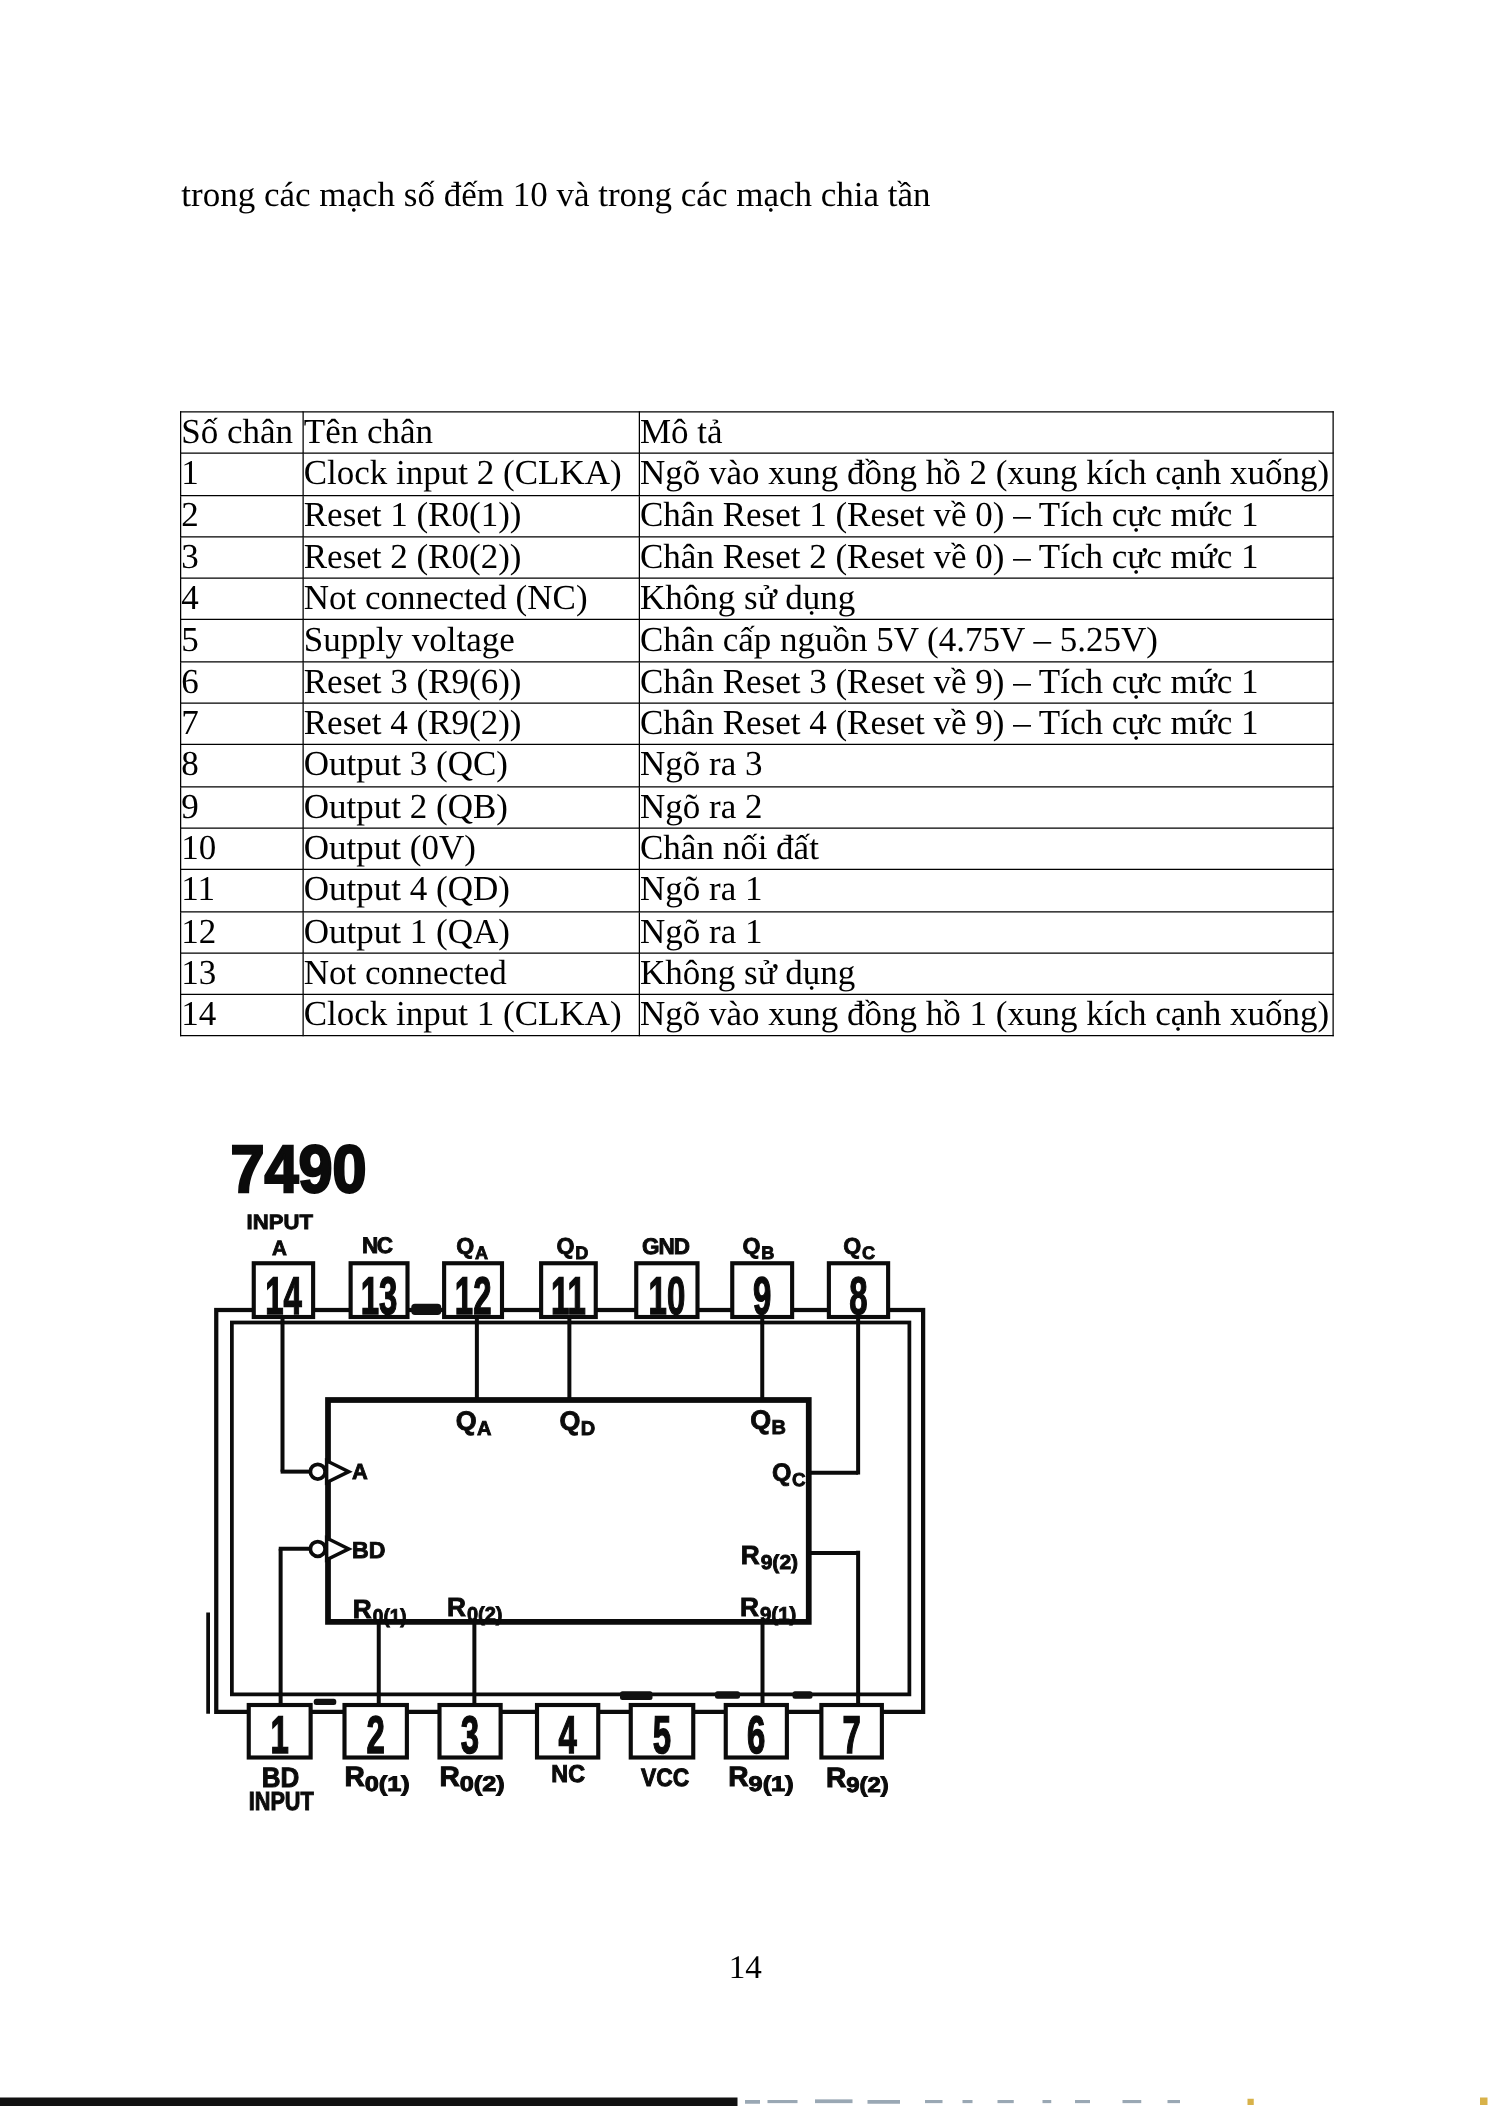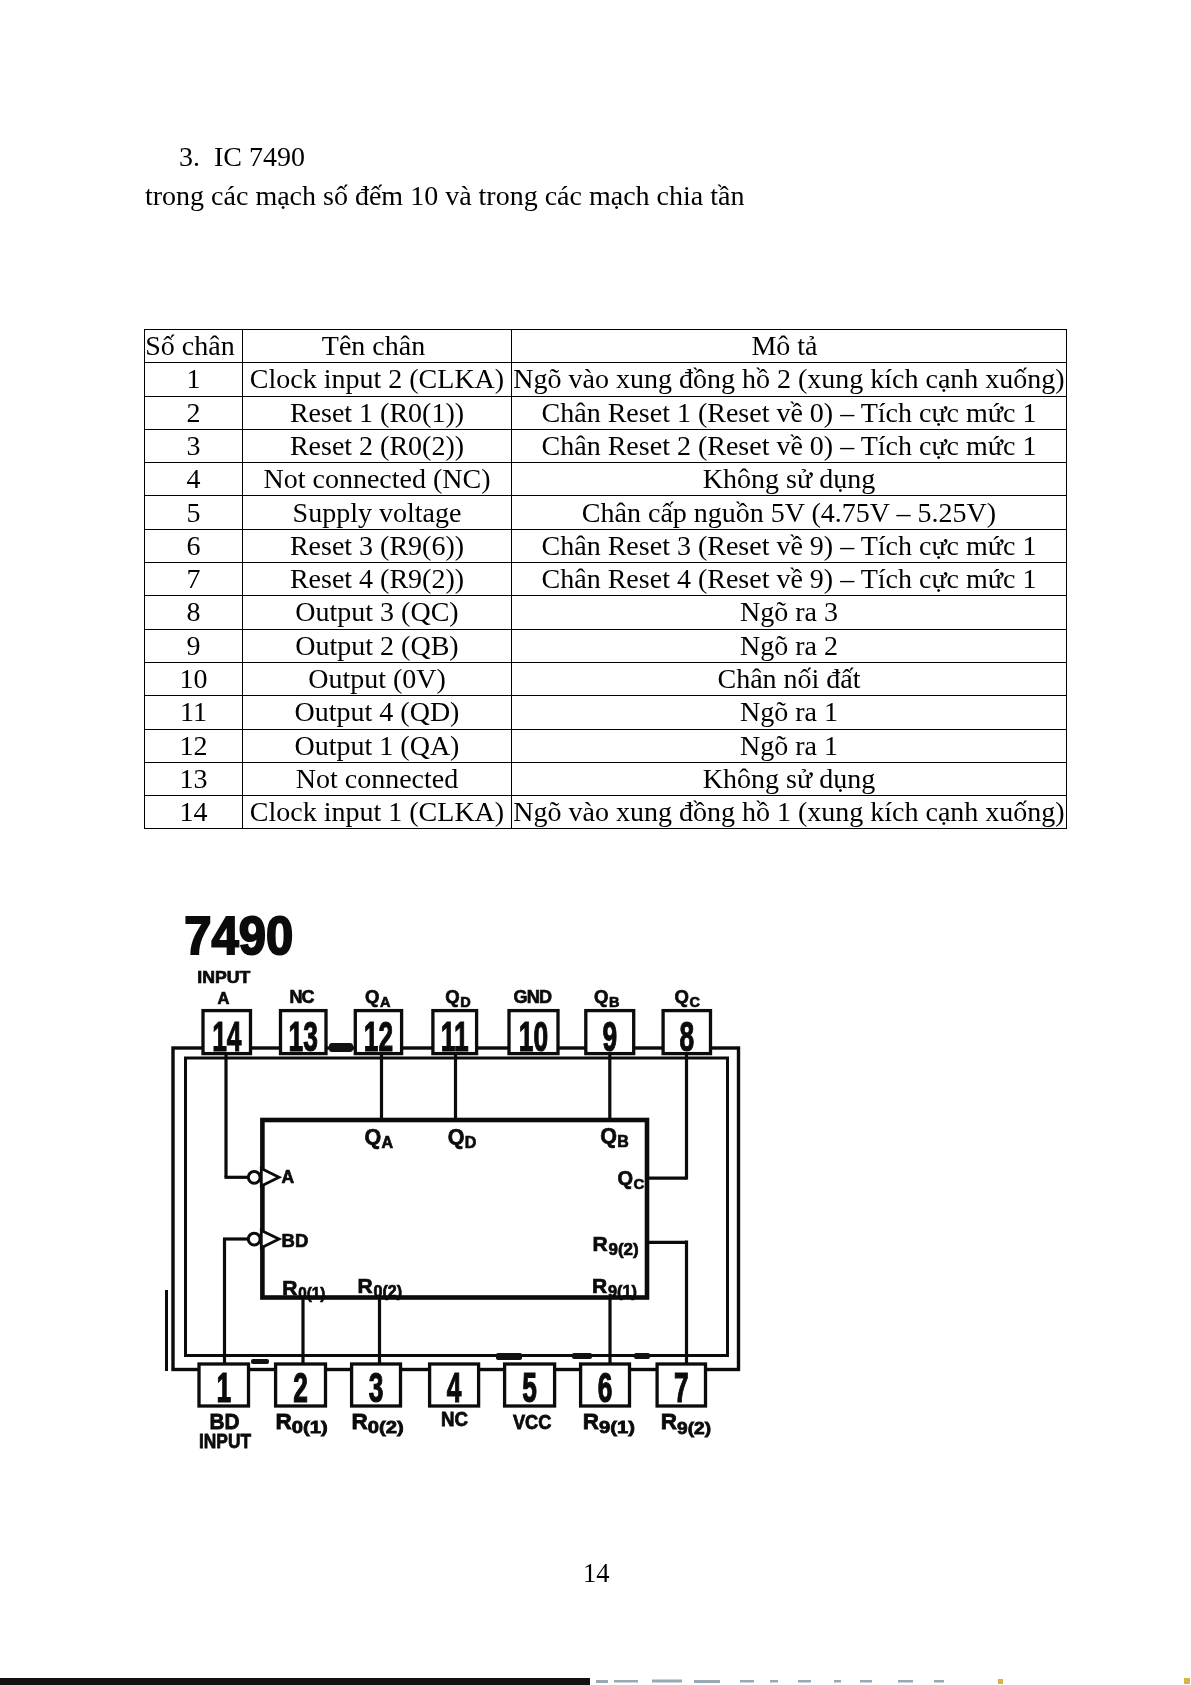--- a/index.html
+++ b/index.html
@@ -1,28 +1,27 @@
 <!DOCTYPE html>
 <html><head>
 <meta charset="utf-8">
 <style>
   html,body{margin:0;padding:0;}
   body{width:1191px;height:1685px;position:relative;background:#ffffff;overflow:hidden;
        font-family:"Liberation Serif",serif;color:#000;}
   .abs{position:absolute;}
   #textblock{left:145px;top:138px;font-size:28px;line-height:38.5px;white-space:nowrap;}
   #tbl{position:absolute;left:144px;top:329.25px;border-collapse:collapse;table-layout:fixed;}
-  #tbl td{border:1.5px solid #000;padding:0;text-align:center;font-size:28px;
+  #tbl td{border:1.5px solid #000;padding:0;text-align:left;font-size:28px;
           vertical-align:middle;}
   #pageno{left:583px;top:1557.5px;font-size:26.5px;}
 </style>
 </head>
 <body>
 <div class="abs" id="textblock">
-  <div><span style="padding-left:34px">3.&nbsp;&nbsp;IC 7490</span></div>
   <div>trong các mạch số đếm 10 và trong các mạch chia tần</div>
 </div>
 
 <table id="tbl">
   <colgroup>
       <col style="width:98px">
       <col style="width:269px">
       <col style="width:555px">
     </colgroup>
   <tbody>

